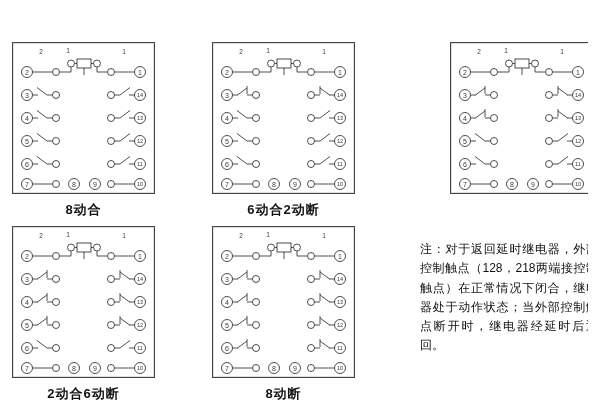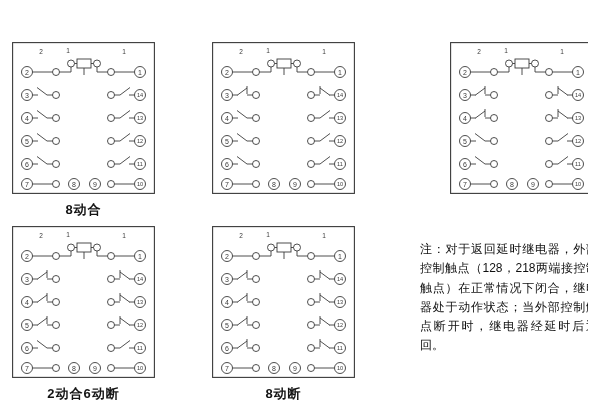--- a/index.html
+++ b/index.html
@@ -192,20 +192,21 @@
         <line x1="20.5" y1="142" x2="40.5" y2="142" stroke="#3a3a3a" stroke-width="0.9"></line>
         <circle cx="62" cy="142" r="5.5" fill="#fff" stroke="#3a3a3a" stroke-width="0.9"></circle>
         <text x="62" y="144.5" text-anchor="middle" font-size="7" fill="#3a3a3a">8</text>
         <circle cx="83" cy="142" r="5.5" fill="#fff" stroke="#3a3a3a" stroke-width="0.9"></circle>
         <text x="83" y="144.5" text-anchor="middle" font-size="7" fill="#3a3a3a">9</text>
         <circle cx="99" cy="142" r="3.5" fill="#fff" stroke="#3a3a3a" stroke-width="0.9"></circle>
         <line x1="102.5" y1="142" x2="122.5" y2="142" stroke="#3a3a3a" stroke-width="0.9"></line>
         <circle cx="128" cy="142" r="5.5" fill="#fff" stroke="#3a3a3a" stroke-width="0.9"></circle>
         <text x="128" y="144.1" text-anchor="middle" font-size="5.6" fill="#3a3a3a">10</text>
       </svg>
+    <div class="caption">6动合2动断</div>
   </div>
 
   <div class="diag" style="left:450px;top:42px">
     <svg width="143" height="152" viewBox="0 0 143 152">
         <rect x="0.6" y="0.6" width="141.8" height="150.8" fill="none" stroke="#3a3a3a" stroke-width="1.1"></rect>
         <text x="29" y="12" text-anchor="middle" font-size="6.5" fill="#3a3a3a">2</text>
         <text x="56" y="11" text-anchor="middle" font-size="6.5" fill="#3a3a3a">1</text>
         <text x="112" y="12" text-anchor="middle" font-size="6.5" fill="#3a3a3a">1</text>
         <circle cx="15" cy="30" r="5.5" fill="#fff" stroke="#3a3a3a" stroke-width="0.9"></circle>
         <text x="15" y="32.5" text-anchor="middle" font-size="7" fill="#3a3a3a">2</text>

